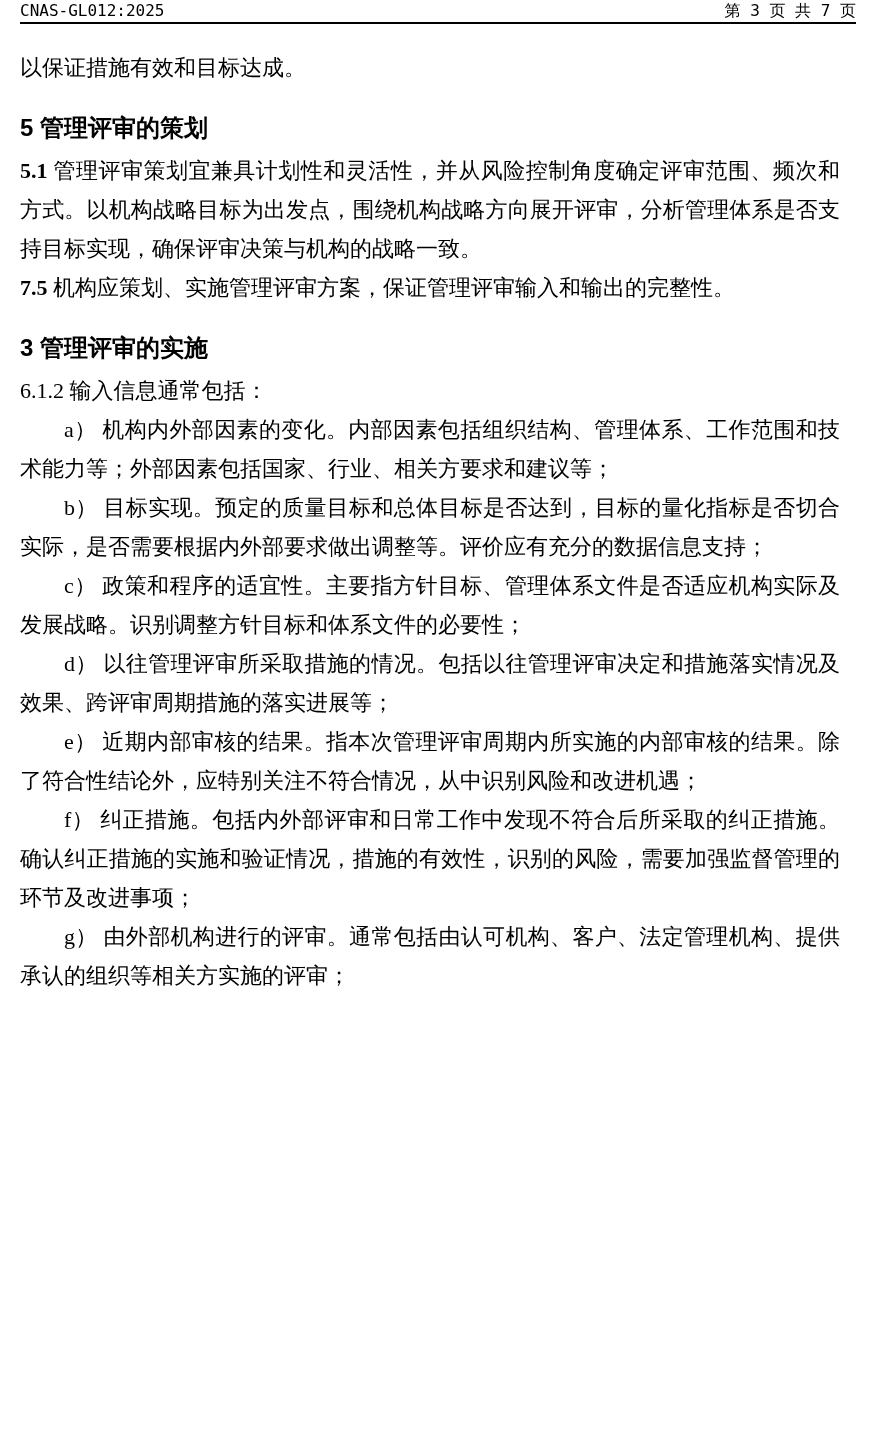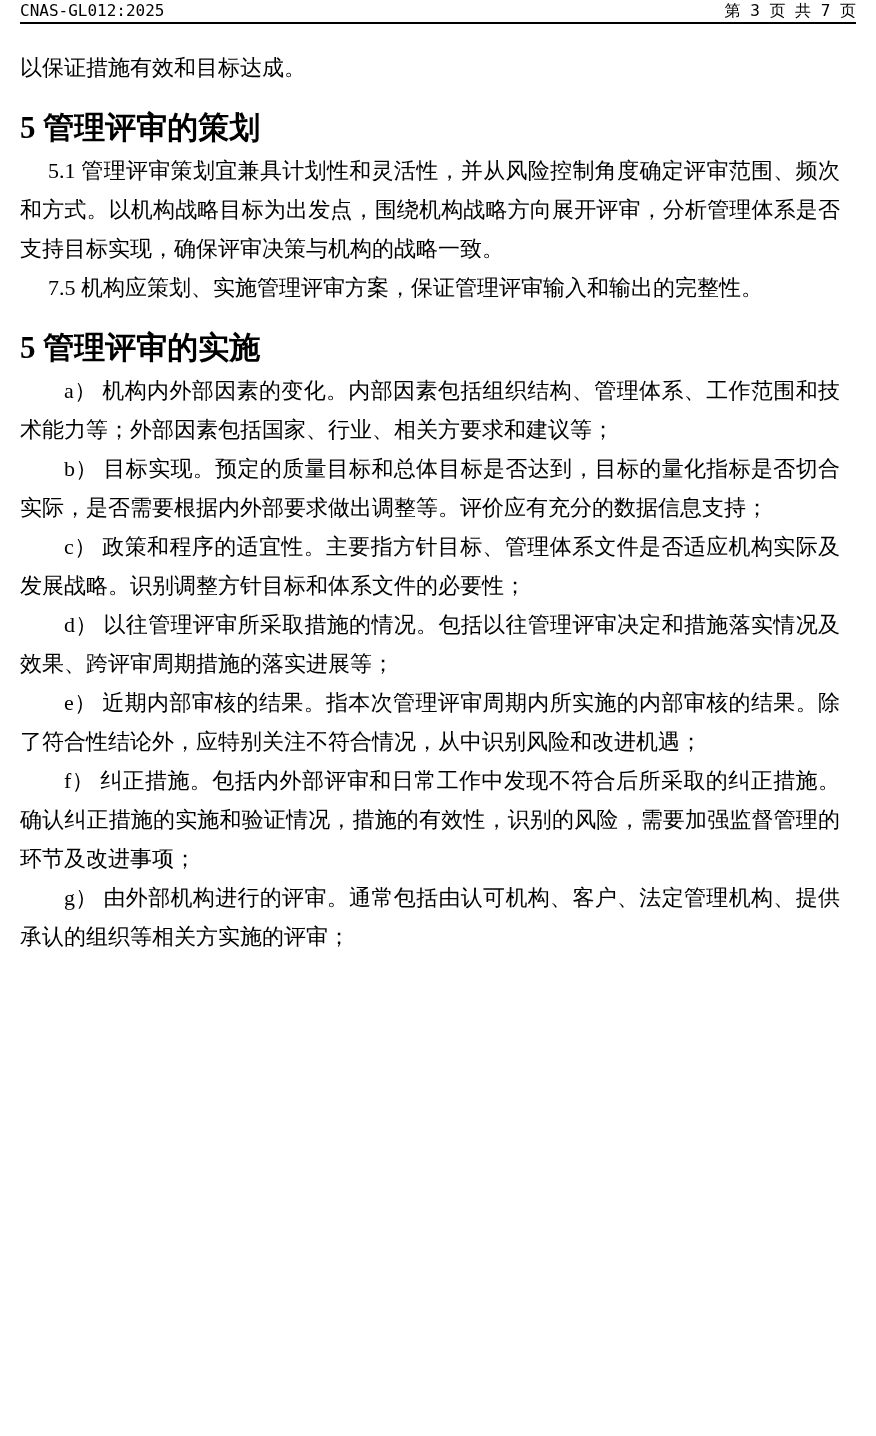--- a/index.html
+++ b/index.html
@@ -32,25 +32,25 @@
     position:absolute; top:22px; left:20px; right:36px; z-index:1;
   }
   .content p { margin:0; }
   p.body, p.item {
     font-size:22px; line-height:39px; text-align:justify;
     text-justify:inter-character;
   }
   p.first { margin-top:26px; }
   p.item { text-indent:2em; }
   h2.h1 {
-    font-size:31px; line-height:34px; font-weight:bold;
+    font-size:24px; line-height:34px; font-weight:bold;
     margin:24px 0 6px 0;
-    font-family:Liberation Serif, serif;
+    font-family:Liberation Sans, sans-serif;
   }
-  .prefix.bold { font-weight:normal;margin-left:28px; }
+  .prefix.bold { font-weight:bold; }
   
   .footer {
     position:absolute; left:20px; right:20px; top:1401px; z-index:2;
     border-top:2px solid #000; 
     display:flex; justify-content:space-between;
     font-size:19px; line-height:22px;
   }
 </style>
 </head>
 <body>
@@ -61,21 +61,22 @@
     <span>CNAS-GL012:2025</span>
     <span>第 3 页 共 7 页</span>
   </div>
 
 
   <div class="content">
       <p class="body first">以保证措施有效和目标达成。</p>
       <h2 class="h1">5 管理评审的策划</h2>
       <p class="body"><span class="prefix bold">5.1</span> 管理评审策划宜兼具计划性和灵活性，并从风险控制角度确定评审范围、频次和方式。以机构战略目标为出发点，围绕机构战略方向展开评审，分析管理体系是否支持目标实现，确保评审决策与机构的战略一致。</p>
       <p class="body"><span class="prefix bold">7.5</span> 机构应策划、实施管理评审方案，保证管理评审输入和输出的完整性。</p>
-      <h2 class="h1">5 管理评审的实施</h2>
+      <h2 class="h1">3 管理评审的实施</h2>
+      <p class="body"><span class="prefix">6.1.2</span> 输入信息通常包括：</p>
       <p class="item">a） 机构内外部因素的变化。内部因素包括组织结构、管理体系、工作范围和技术能力等；外部因素包括国家、行业、相关方要求和建议等；</p>
       <p class="item">b） 目标实现。预定的质量目标和总体目标是否达到，目标的量化指标是否切合实际，是否需要根据内外部要求做出调整等。评价应有充分的数据信息支持；</p>
       <p class="item">c） 政策和程序的适宜性。主要指方针目标、管理体系文件是否适应机构实际及发展战略。识别调整方针目标和体系文件的必要性；</p>
       <p class="item">d） 以往管理评审所采取措施的情况。包括以往管理评审决定和措施落实情况及效果、跨评审周期措施的落实进展等；</p>
       <p class="item">e） 近期内部审核的结果。指本次管理评审周期内所实施的内部审核的结果。除了符合性结论外，应特别关注不符合情况，从中识别风险和改进机遇；</p>
       <p class="item">f） 纠正措施。包括内外部评审和日常工作中发现不符合后所采取的纠正措施。确认纠正措施的实施和验证情况，措施的有效性，识别的风险，需要加强监督管理的环节及改进事项；</p>
       <p class="item">g） 由外部机构进行的评审。通常包括由认可机构、客户、法定管理机构、提供承认的组织等相关方实施的评审；</p>
     </div>
 
   <div class="footer">

